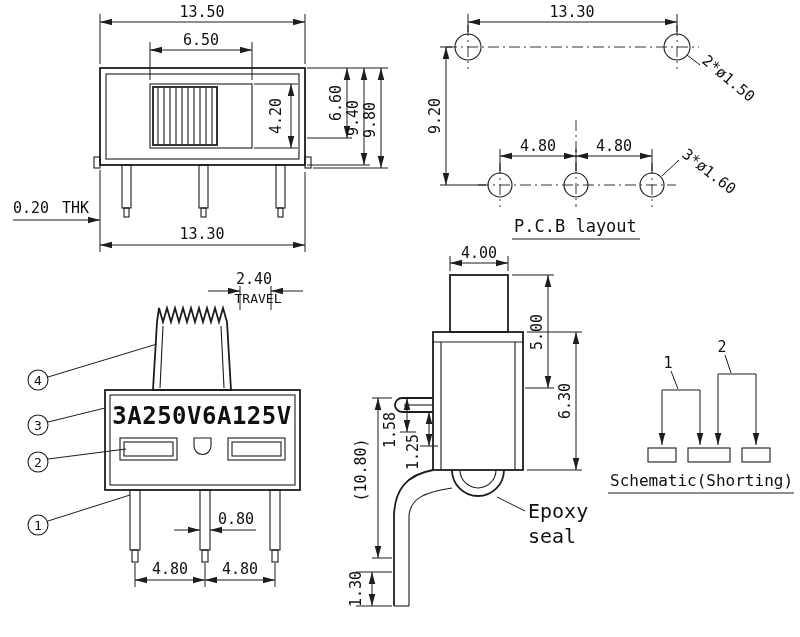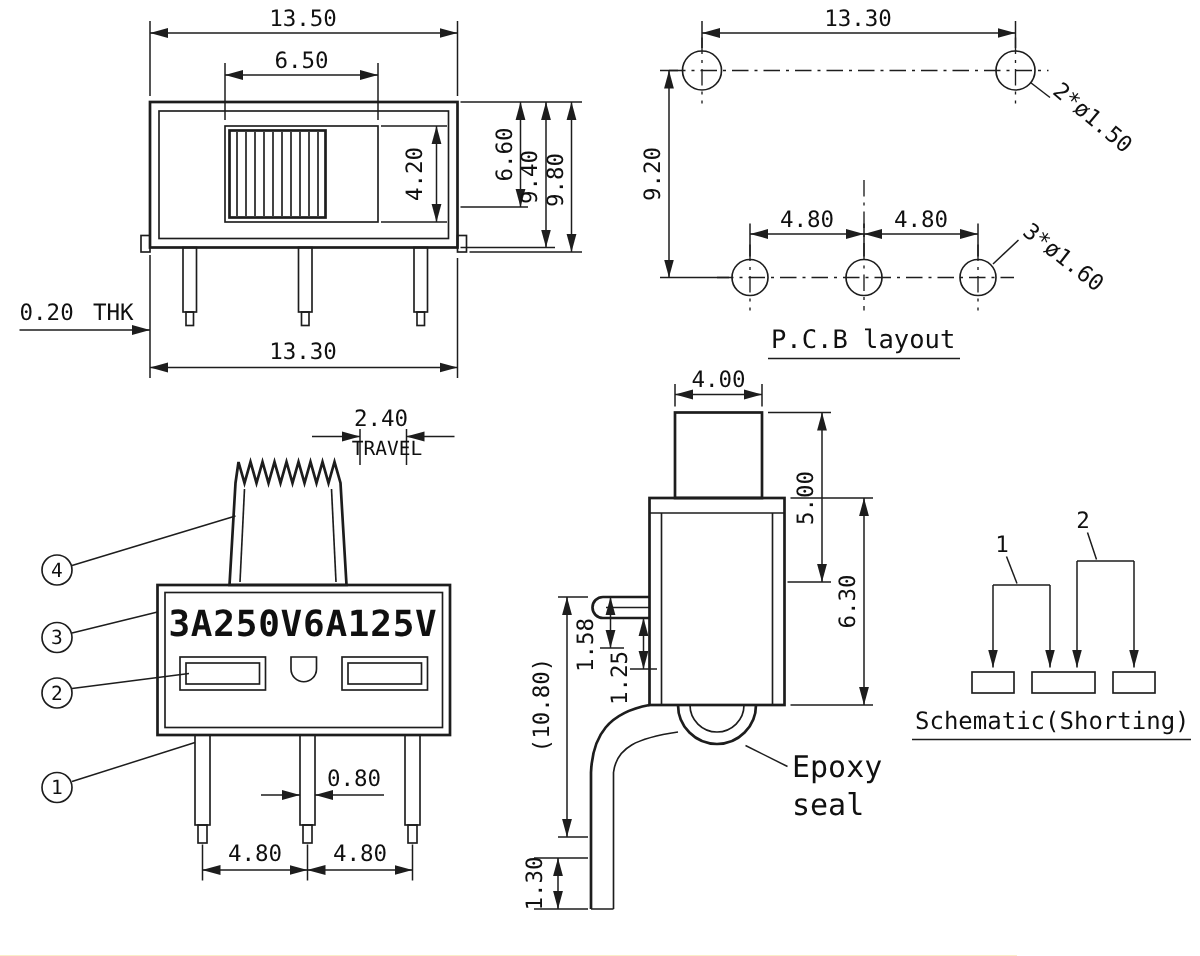--- a/index.html
+++ b/index.html
@@ -1,16 +1,16 @@
 <!DOCTYPE html>
 <html><head>
 <meta charset="utf-8">
 <style>
   html,body{margin:0;padding:0;background:#ffffff}
-  .sheet{position:relative;width:800px;height:637px;background:#eab308;overflow:hidden}
+  .sheet{position:relative;width:800px;height:637px;background:#be185d;overflow:hidden}
   svg{display:block}
   .obj{fill:none;stroke:#1d1d1d;stroke-width:1.8;stroke-linejoin:miter}
   .obj2{fill:none;stroke:#1d1d1d;stroke-width:1.1}
   .dim{fill:none;stroke:#1d1d1d;stroke-width:1}
   .cl{fill:none;stroke:#1d1d1d;stroke-width:.9;stroke-dasharray:11 4 2 4}
   text{font-family:"DejaVu Sans Mono","Liberation Mono",monospace;fill:#101010}
   .d{font-size:15px}
   .sm{font-size:13px}
   .t{font-size:17px}
   .ts{font-size:16px}

